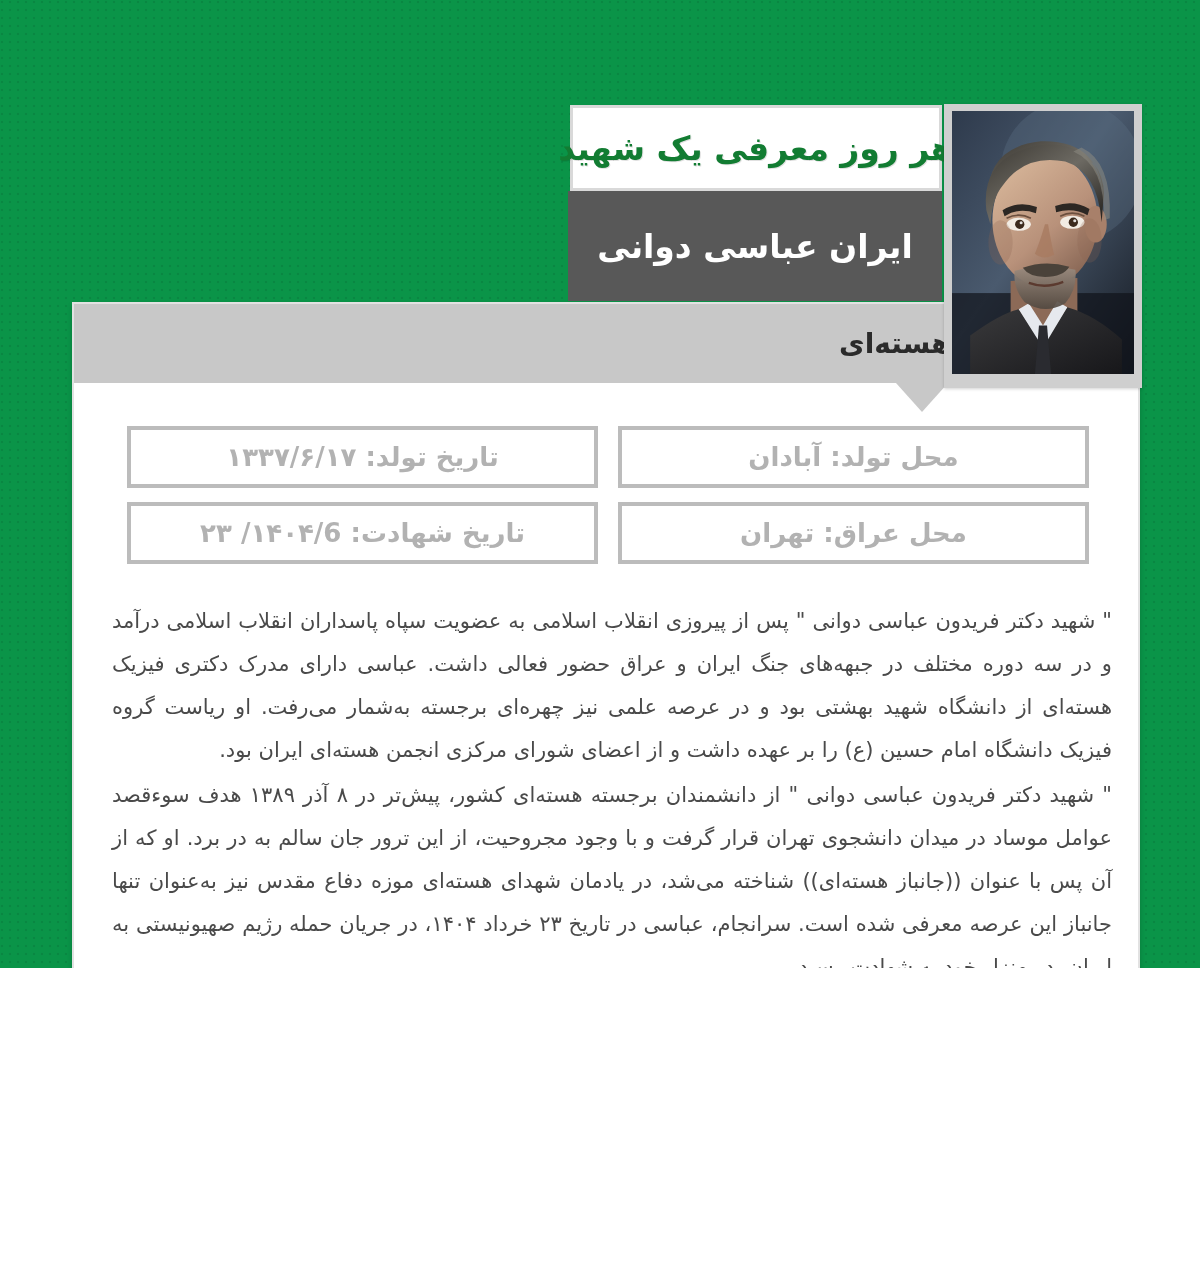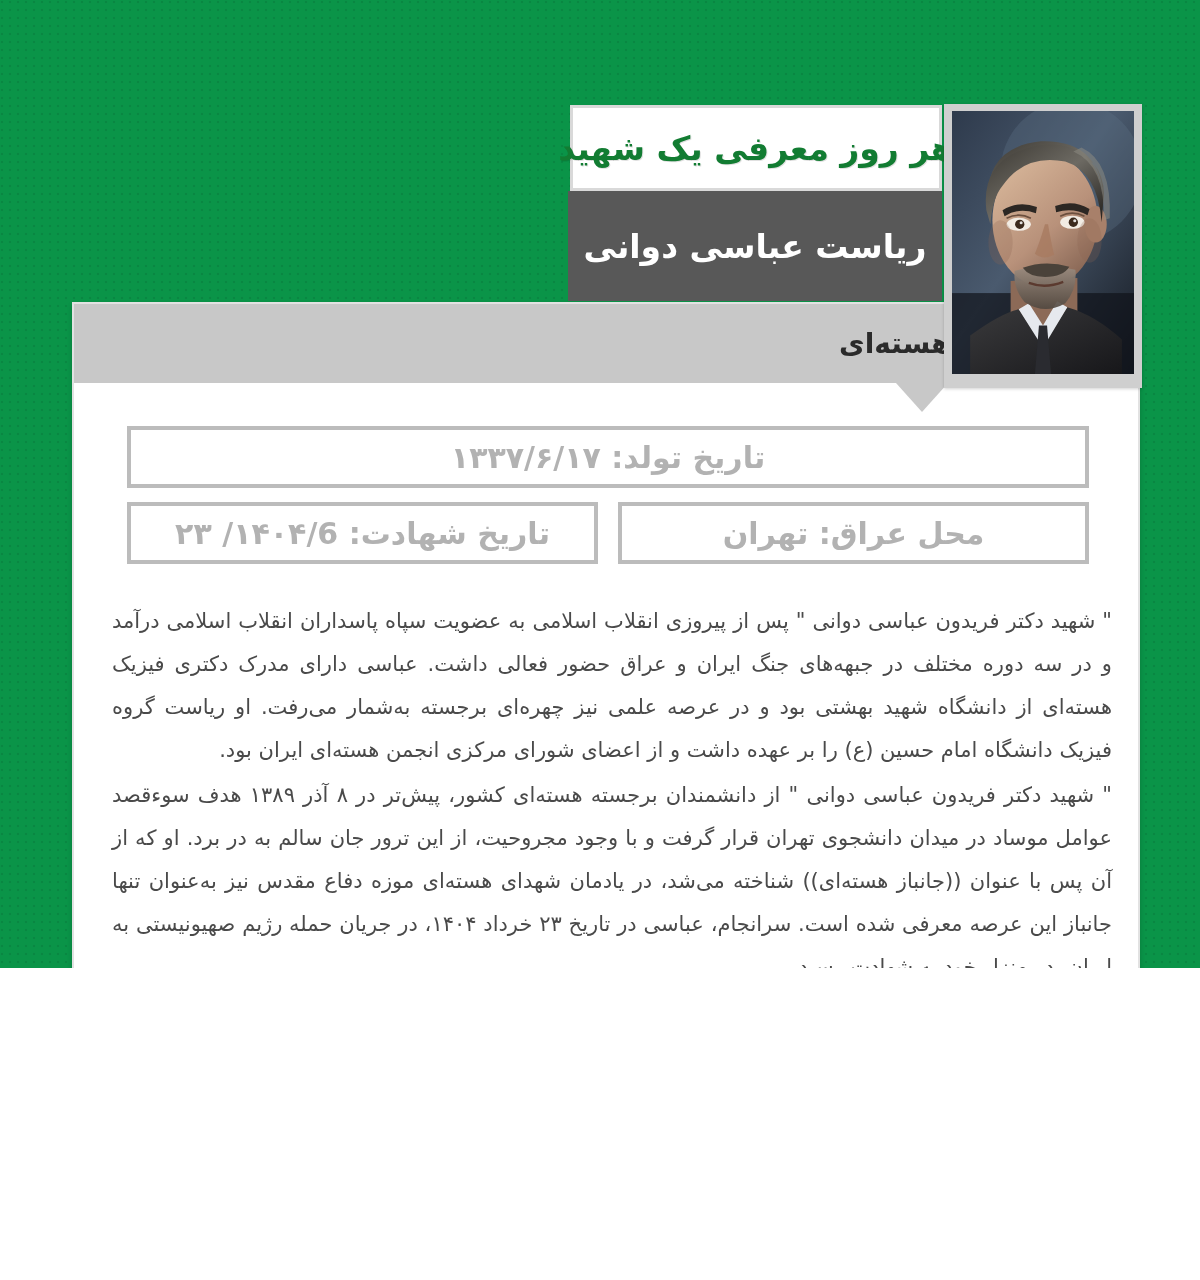--- a/index.html
+++ b/index.html
@@ -151,21 +151,21 @@
     height:62px;
     background:#ffffff;
     border:4px solid #bcbcbc;
     display:flex;
     align-items:center;
     justify-content:center;
     flex:1;
   }
   .info-box .txt {
     color:#b2b2b2;
-    font-size:30px;
+    font-size:26px;
     font-weight:600;
     letter-spacing:-0.5px;
     white-space:nowrap;
   }
 
   
   #body-text {
     position:absolute;
     left:38px; top:296px;
     width:1000px;
@@ -184,21 +184,21 @@
 <div id="poster">
 
   <div id="bg-pattern"></div>
   <div id="bg-pattern-fade"></div>
 
   <div id="banner-title">
     <span class="txt">هر روز معرفی یک شهید</span>
   </div>
 
   <div id="banner-name">
-    <span class="txt">ریاست عباسی دوانی</span>
+    <span class="txt">ایران عباسی دوانی</span>
   </div>
 
   <div id="portrait-frame">
     <div id="portrait">
       <svg viewBox="0 0 180 260" preserveAspectRatio="xMidYMid slice">
         <defs>
           <linearGradient id="bgGrad" x1="0" y1="0" x2="1" y2="1">
             <stop offset="0%" stop-color="#2e3a4c"></stop>
             <stop offset="45%" stop-color="#4a5a6e"></stop>
             <stop offset="100%" stop-color="#151a22"></stop>
@@ -273,20 +273,23 @@
       <div id="subtitle-inner">
         <span class="txt">شهید هسته‌ای</span>
       </div>
     </div>
     <div id="band-tail"></div>
 
     <div id="info-grid">
 
       <div class="info-row">
         <div class="info-box">
+          <span class="txt">محل تولد: آبادان</span>
+        </div>
+        <div class="info-box">
           <span class="txt">تاریخ تولد: ۱۳۳۷/۶/۱۷</span>
         </div>
       </div>
 
       <div class="info-row">
         <div class="info-box">
           <span class="txt">محل عراق: تهران</span>
         </div>
         <div class="info-box">
           <span class="txt">تاریخ شهادت: ۱۴۰۴/6/ ۲۳</span>

